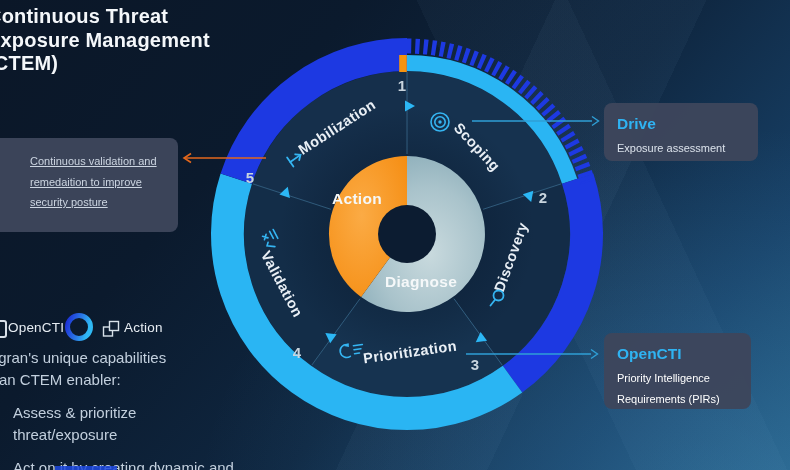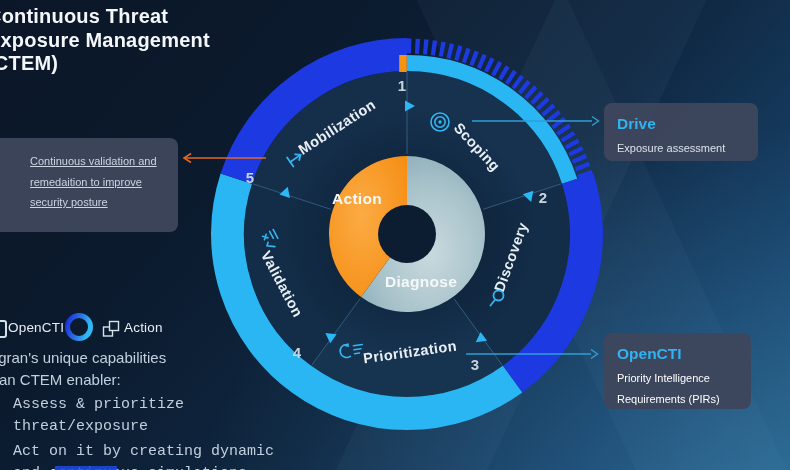--- a/index.html
+++ b/index.html
@@ -24,21 +24,21 @@
   #box-drive{left:604px;top:103px;width:154px;height:58px;padding:12px 0 0 13px;}
   #box-drive .c-title,#box-enrich .c-title{color:#2fb3f2;}
   #box-drive .c-body{width:140px;white-space:nowrap;color:#dbe2eb;}
   #box-enrich{left:604px;top:333px;width:147px;height:76px;padding:12px 0 0 13px;}
   #box-enrich .c-body{width:126px;color:#ffffff;}
   .conn{position:absolute;z-index:5;}
   .brand-text{position:absolute;color:#e6ecf2;font-size:13.5px;font-weight:400;letter-spacing:.2px;}
   .frag{position:absolute;left:-11px;top:320px;width:14px;height:14px;border:2px solid #d7dfe8;border-radius:3px;}
   .notes{position:absolute;left:-21px;top:347px;width:310px;color:#c2cfdd;font-size:15px;line-height:22px;}
   .notes .lead{white-space:pre-line;}
-  .notes .bullet{margin-left:34px;margin-top:3px;font-family:Liberation Mono, monospace;}
+  .notes .bullet{margin-left:34px;margin-top:11px;}
   .notes .bullet:nth-of-type(2){max-width:218px;}
   .bottom-sliver{position:absolute;left:55px;top:466px;width:62px;height:4px;background:#1e4ae2;opacity:.85;}
   svg text{font-family:"Liberation Sans",sans-serif;}
   .seg-label{fill:#e9eff5;font-size:14.5px;font-weight:600;letter-spacing:.4px;}
   .seg-num{fill:#c9d5de;font-size:15px;font-weight:600;}
   .core-label{fill:#f5f8f9;font-size:15.5px;font-weight:600;letter-spacing:.3px;}
 </style>
 </head>
 <body>
 

